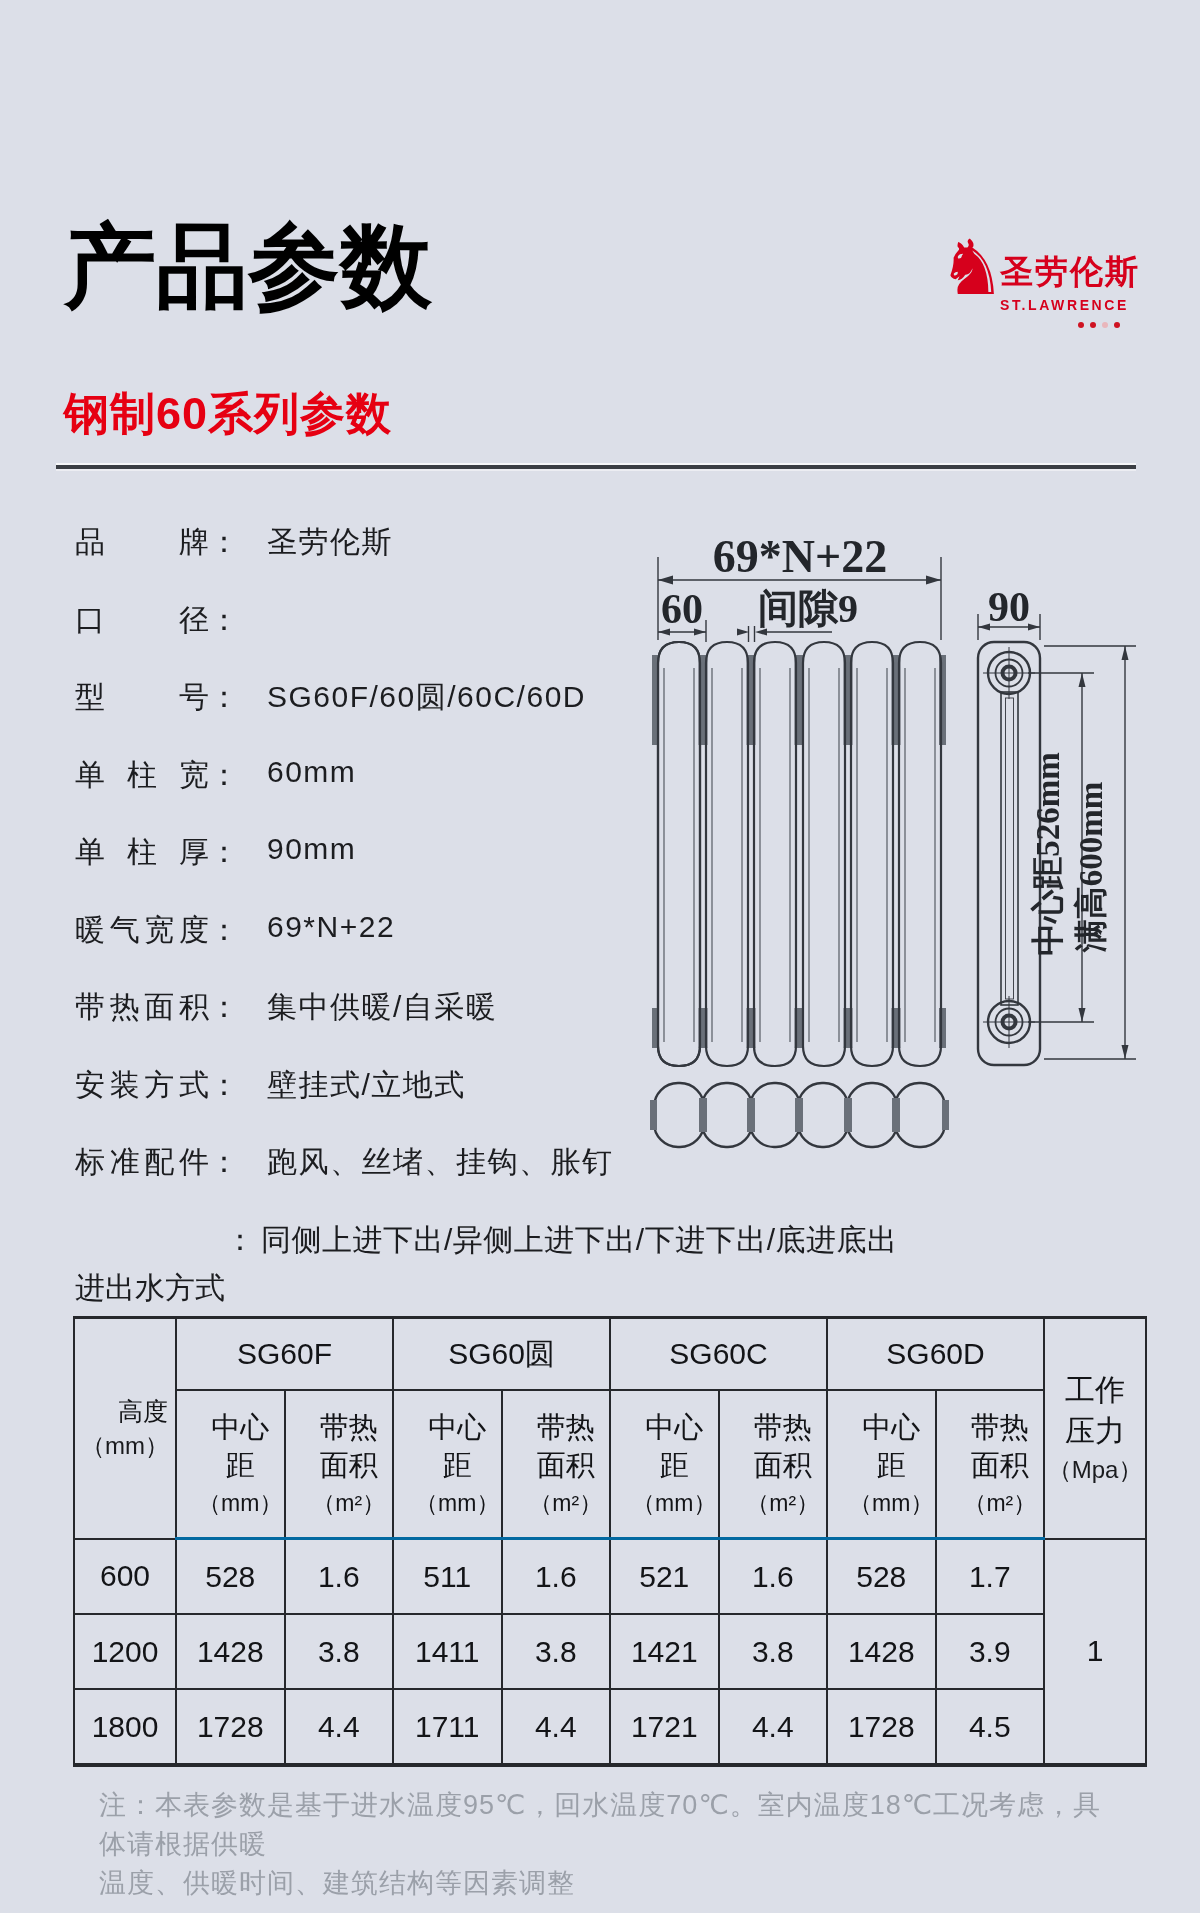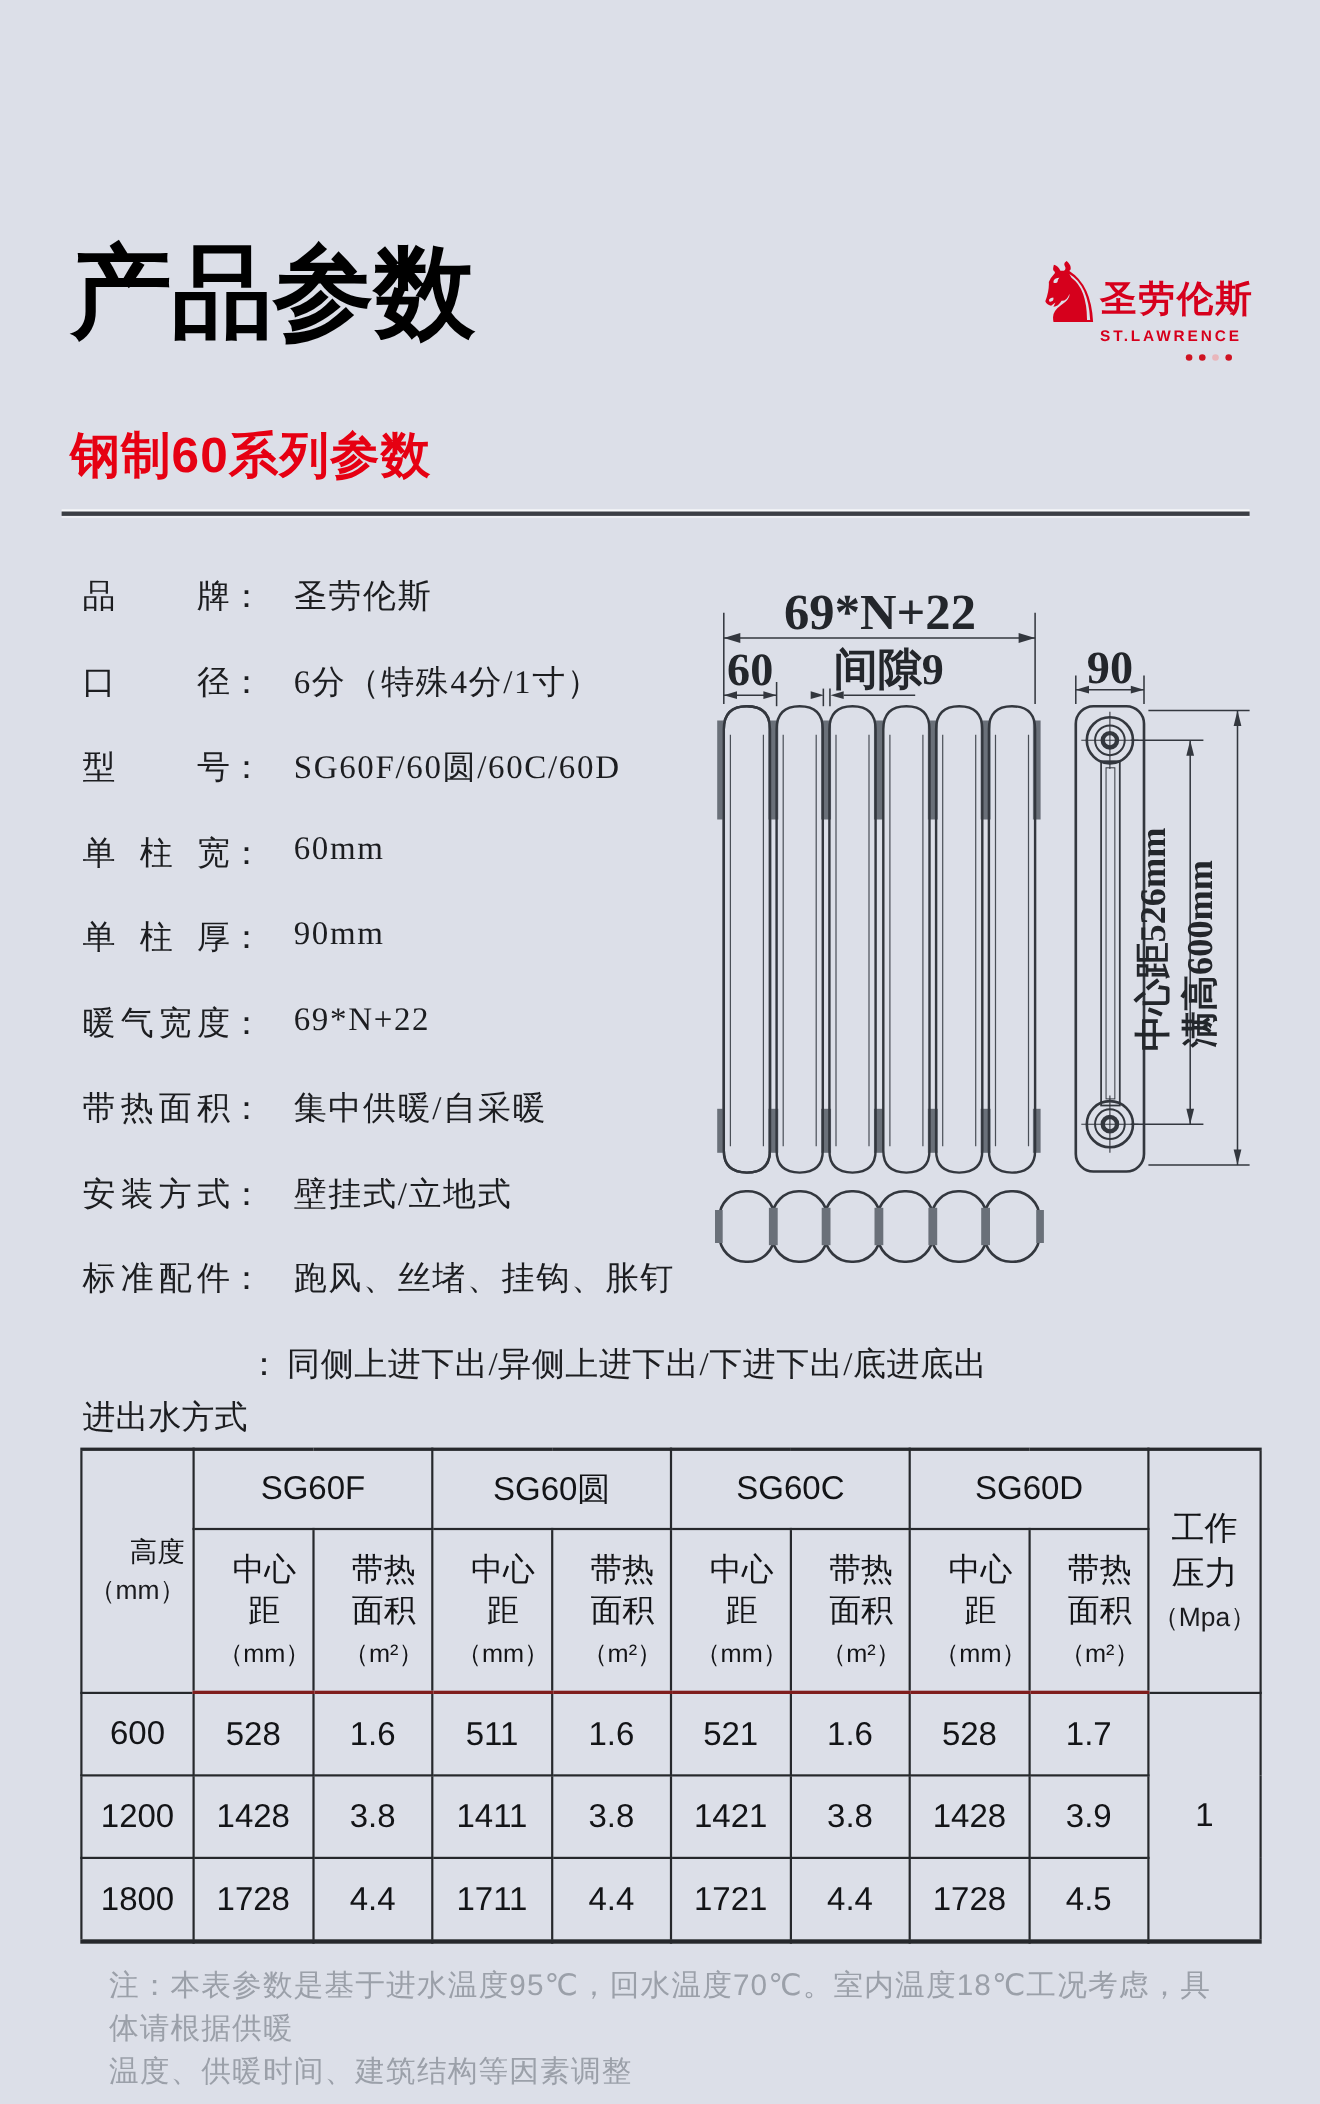--- a/index.html
+++ b/index.html
@@ -28,21 +28,21 @@
     position:absolute; left:64px; top:384px; margin:0;
     font-size:45px; font-weight:800; color:#e60012; letter-spacing:1px;
   }
   .divider {
     position:absolute; left:56px; top:465px; width:1080px; height:4px;
     background:#3b3e44;
     box-shadow:0 -2px 0 rgba(255,255,255,.75), 0 2px 0 rgba(255,255,255,.45);
   }
 
   
-  .specs { position:absolute; left:75px; top:522px;font-family:Liberation Serif, serif; }
+  .specs { position:absolute; left:75px; top:522px; }
   .spec-row { height:77.5px; display:flex; align-items:flex-start; font-size:30px; color:#1c1d20; }
   .spec-label {
     display:inline-block; width:134px;
     text-align:justify; text-align-last:justify;
   }
   .spec-colon { }
   .spec-value { margin-left:28px; letter-spacing:1.5px; white-space:nowrap; }
   .spec-row.compact .spec-label { width:auto; text-align-last:auto;margin-top:48px; }
   .spec-row.compact .spec-value { margin-left:6px; letter-spacing:0.5px; }
 
@@ -58,21 +58,21 @@
     position:absolute; left:73px; top:1316px;
     border-collapse:collapse; table-layout:fixed; width:1072px;
     background:transparent;
   }
   .spec-table th, .spec-table td {
     border:2px solid #26282c; font-weight:normal; text-align:center;
     padding:0; color:#131417;
   }
   .spec-table { border-top:3px solid #26282c; border-bottom:4px solid #26282c; }
   .r-group th { height:70px; font-size:30px;margin-left:36px; }
-  .r-sub th { height:146px; border-bottom:3px solid #7f1d1d;padding-left:20px; }
+  .r-sub th { height:146px; border-bottom:3px solid #0369a1;padding-left:20px; }
   tbody td { height:73px; font-size:30px; }
   .h-name { display:block; font-size:25px; line-height:1.3;padding-left:36px; }
   .h-name-wrap { display:block; width:2.15em; margin:0 auto; font-size:30px; line-height:1.35; }
   .h-unit { display:block; font-size:24px; margin-top:3px; color:#1a1b1e; }
   .sub-name { display:block; width:2.15em; margin:0 auto; font-size:29px; line-height:1.3; }
   .sub-unit { display:block; font-size:23px; margin-top:4px; }
 
   
   .note {
     position:absolute; left:99px; top:1786px; width:1030px;
@@ -106,21 +106,20 @@
 
   <div class="specs">
     <div class="spec-row">
       <span class="spec-label">品牌</span>
         <span class="spec-colon">：</span>
       <span class="spec-value">圣劳伦斯</span>
     </div>
     <div class="spec-row">
       <span class="spec-label">口径</span>
         <span class="spec-colon">：</span>
-      <span class="spec-value">6分（特殊4分/1寸）</span>
     </div>
     <div class="spec-row">
       <span class="spec-label">型号</span>
         <span class="spec-colon">：</span>
       <span class="spec-value">SG60F/60圆/60C/60D</span>
     </div>
     <div class="spec-row">
       <span class="spec-label">单柱宽</span>
         <span class="spec-colon">：</span>
       <span class="spec-value">60mm</span>

